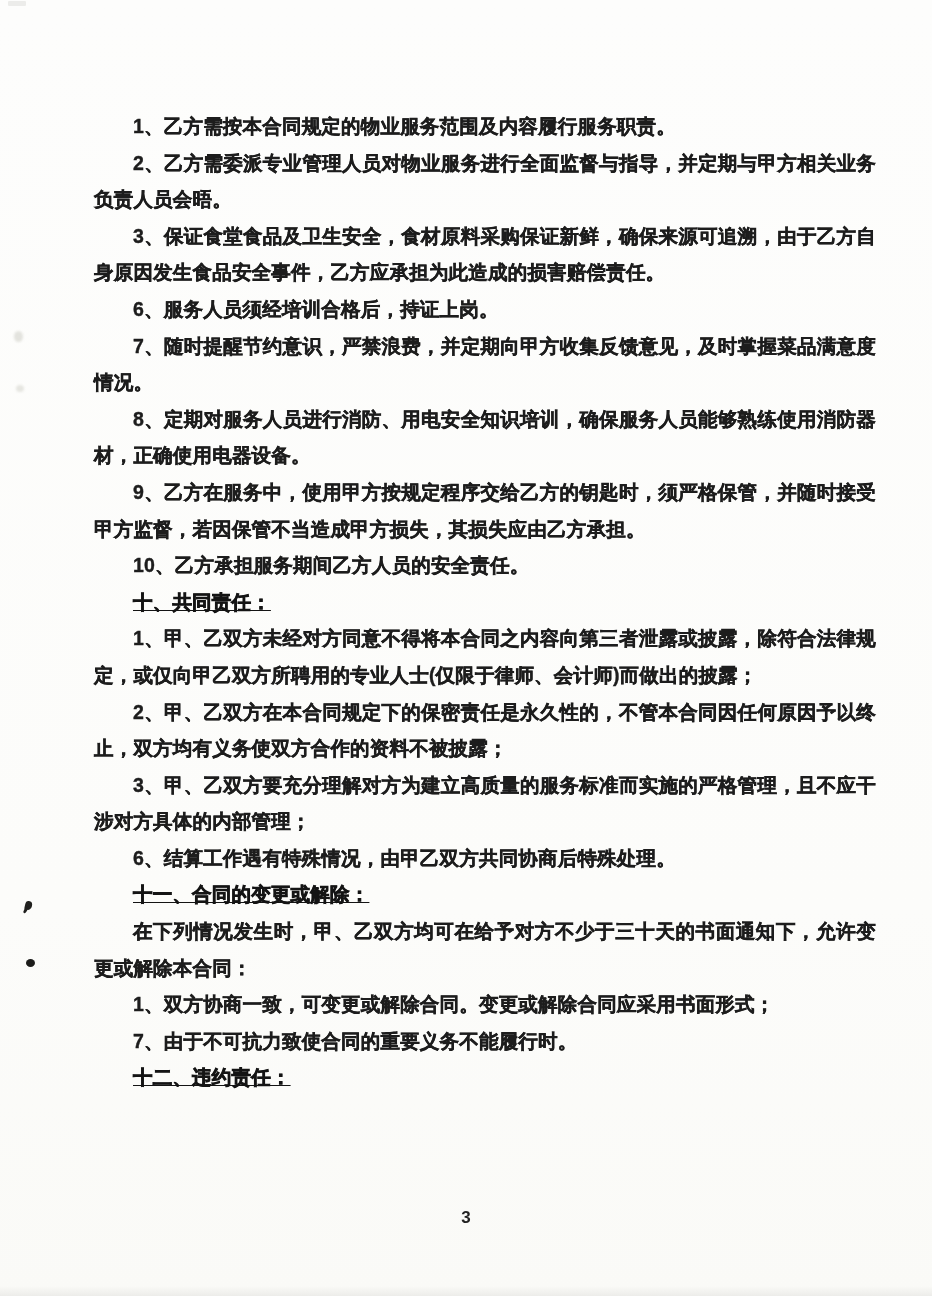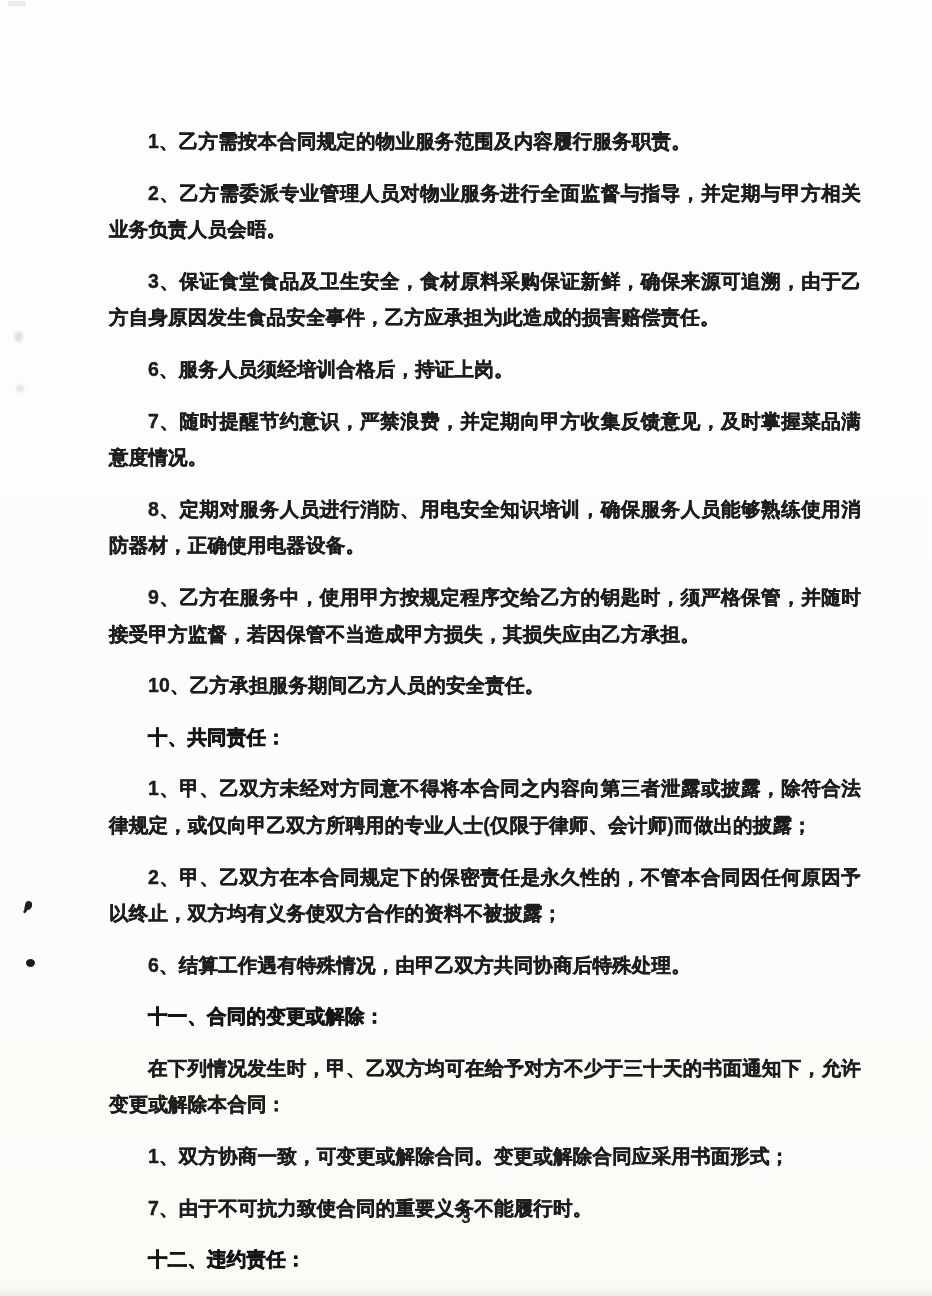--- a/index.html
+++ b/index.html
@@ -25,28 +25,29 @@
     top: 108px;
     width: 782px;
     color: #1d1d1d;
     font-size: 19.5px;
     line-height: 36.6px;
     font-weight: 700;
     text-align: justify;
     letter-spacing: 0.2px;
   }
   .contract-body p {
-    margin: 15px;
+    margin: 0;
     padding: 0;
     text-indent: 2em;
     -webkit-text-stroke: 0.4px #1d1d1d;
   }
   .contract-body p.heading {
     -webkit-text-stroke: 0.7px #141414;
     color: #141414;
+    text-decoration: underline;
   }
   .page-footer {
     position: absolute;
     left: 0;
     top: 1208px;
     width: 932px;
     text-align: center;
     font-size: 17px;
     font-weight: 700;
     color: #222;
@@ -115,20 +116,21 @@
       <p class="body">2、乙方需委派专业管理人员对物业服务进行全面监督与指导，并定期与甲方相关业务负责人员会晤。</p>
       <p class="body">3、保证食堂食品及卫生安全，食材原料采购保证新鲜，确保来源可追溯，由于乙方自身原因发生食品安全事件，乙方应承担为此造成的损害赔偿责任。</p>
       <p class="body">6、服务人员须经培训合格后，持证上岗。</p>
       <p class="body">7、随时提醒节约意识，严禁浪费，并定期向甲方收集反馈意见，及时掌握菜品满意度情况。</p>
       <p class="body">8、定期对服务人员进行消防、用电安全知识培训，确保服务人员能够熟练使用消防器材，正确使用电器设备。</p>
       <p class="body">9、乙方在服务中，使用甲方按规定程序交给乙方的钥匙时，须严格保管，并随时接受甲方监督，若因保管不当造成甲方损失，其损失应由乙方承担。</p>
       <p class="body">10、乙方承担服务期间乙方人员的安全责任。</p>
       <p class="heading">十、共同责任：</p>
       <p class="body">1、甲、乙双方未经对方同意不得将本合同之内容向第三者泄露或披露，除符合法律规定，或仅向甲乙双方所聘用的专业人士(仅限于律师、会计师)而做出的披露；</p>
       <p class="body">2、甲、乙双方在本合同规定下的保密责任是永久性的，不管本合同因任何原因予以终止，双方均有义务使双方合作的资料不被披露；</p>
+      <p class="body">3、甲、乙双方要充分理解对方为建立高质量的服务标准而实施的严格管理，且不应干涉对方具体的内部管理；</p>
       <p class="body">6、结算工作遇有特殊情况，由甲乙双方共同协商后特殊处理。</p>
       <p class="heading">十一、合同的变更或解除：</p>
       <p class="body">在下列情况发生时，甲、乙双方均可在给予对方不少于三十天的书面通知下，允许变更或解除本合同：</p>
       <p class="body">1、双方协商一致，可变更或解除合同。变更或解除合同应采用书面形式；</p>
       <p class="body">7、由于不可抗力致使合同的重要义务不能履行时。</p>
       <p class="heading">十二、违约责任：</p>
     </div>
 
   <div class="page-footer">3</div>
 

